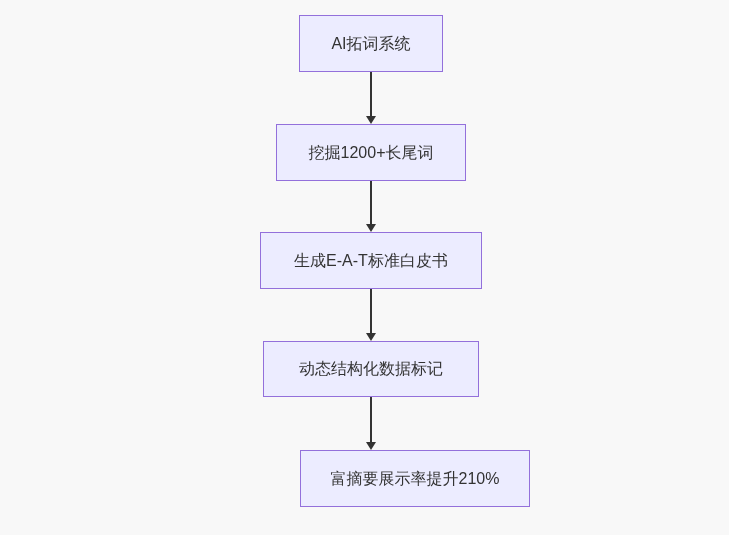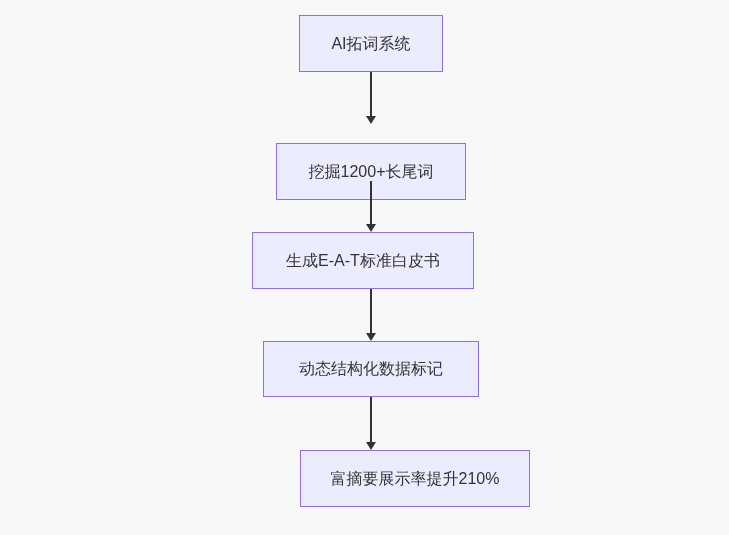--- a/index.html
+++ b/index.html
@@ -29,22 +29,22 @@
     justify-content: center;
     background: var(--node-fill);
     border: 1px solid var(--node-border);
     color: var(--text);
     font-size: 16px;
     line-height: 1.2;
     text-align: center;
     white-space: nowrap;
   }
   .node-1 { left: 299px; top: 15px;  width: 144px; height: 57px; }
-  .node-2 { left: 276px; top: 124px; width: 190px; height: 57px; margin-top: 19px; }
-  .node-3 { left: 252px; top: 232px; width: 222px; height: 57px; }
+  .node-2 { left: 276px; top: 124px; width: 190px; height: 57px; }
+  .node-3 { left: 260px; top: 232px; width: 222px; height: 57px; }
   .node-4 { left: 263px; top: 341px; width: 216px; height: 56px; text-align: center; }
   .node-5 { left: 256px; top: 450px; width: 230px; height: 57px; margin-left: 44px; }
 
   .arrow {
     position: absolute;
     left: 366px;            
     width: 10px;
     display: flex;
     flex-direction: column;
     align-items: center;

